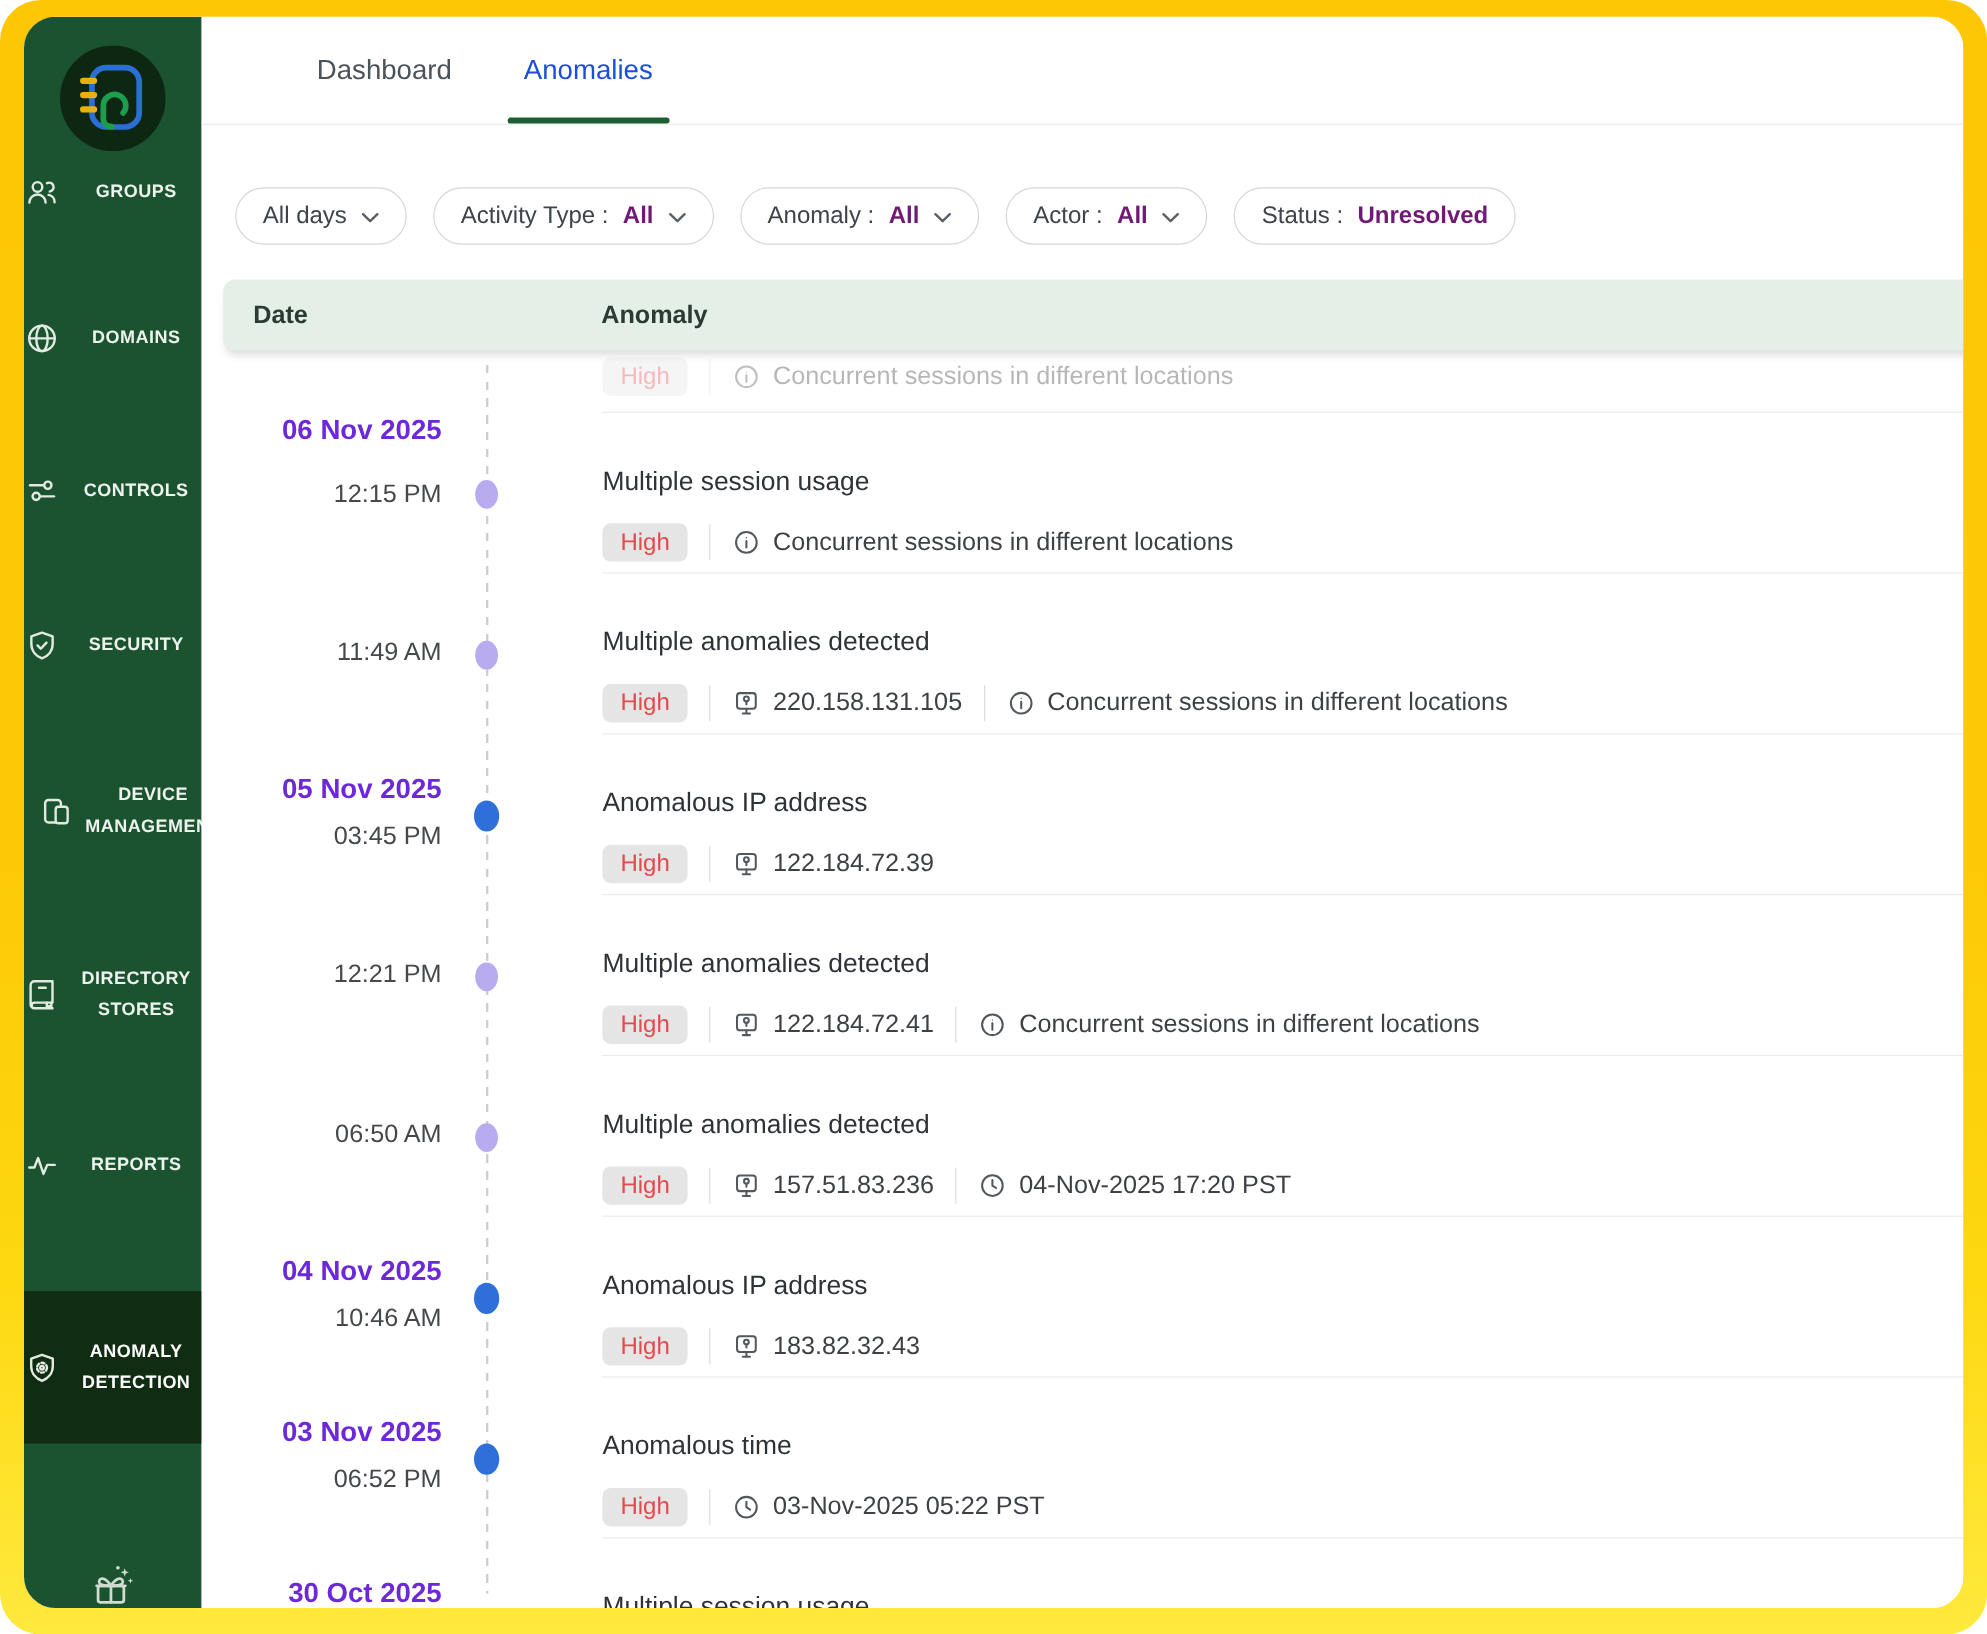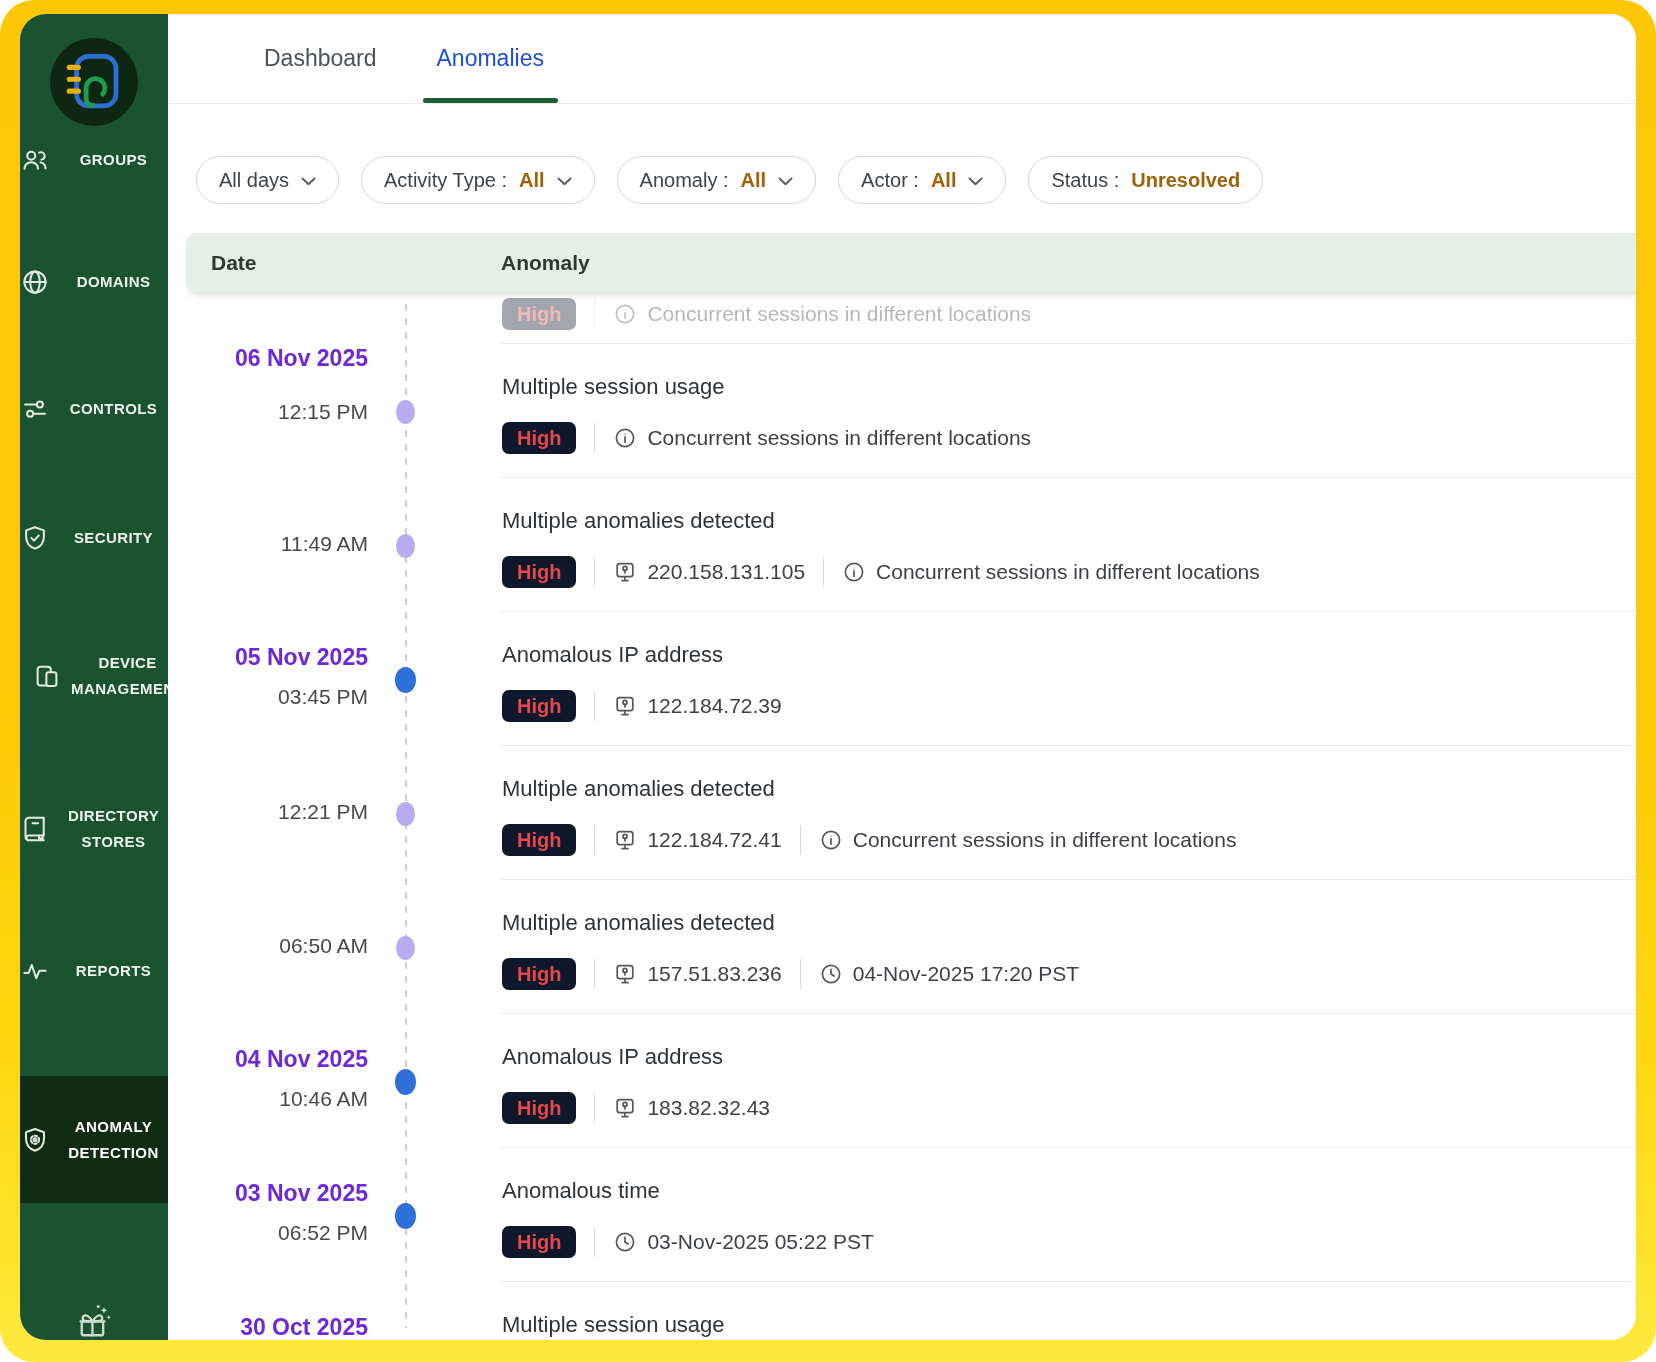--- a/index.html
+++ b/index.html
@@ -18,21 +18,21 @@
   .nav-item.active .nav-label{font-weight:700;color:#fff;}
   .gift{position:absolute;left:50%;transform:translateX(-50%);top:1286px;}
   
   .main{flex:1;display:flex;flex-direction:column;background:#fff;overflow:hidden;position:relative;}
   .tabbar{height:89px;flex:none;display:flex;align-items:stretch;padding-left:80px;gap:28px;border-bottom:1px solid #eceeec;}
   .tab{display:flex;align-items:center;padding:0 16px;font-size:23px;color:#4b5258;position:relative;cursor:pointer;}
   .tab.active{color:#1d4ed8;font-weight:500;}
   .tab.active::after{content:"";position:absolute;left:2px;right:2px;bottom:0;height:5px;border-radius:3px;background:#1d5e35;}
   .filters{margin:52px 0 0 28px;display:flex;gap:22px;flex:none;}
   .pill{height:48px;box-sizing:border-box;border:1.5px solid #d3d7d9;border-radius:26px;display:inline-flex;align-items:center;gap:12px;padding:0 22px;font-size:20px;color:#3e444a;white-space:nowrap;cursor:pointer;background:#fff;}
-  .pill b{font-weight:700;color:#a16207;}
+  .pill b{font-weight:700;color:#701a75;}
   .chev{display:flex;margin-top:2px;}
   .table-head{margin:29px 0 0 18px;width:1582px;height:59px;flex:none;background:#e4efe7;border-radius:10px;display:flex;align-items:center;font-size:21px;font-weight:700;color:#2d3a33;position:relative;z-index:2;box-shadow:0 6px 7px -3px rgba(70,80,70,.20);}
   .th-date{padding-left:25px;}
   .th-anomaly{position:absolute;left:315px;}
   
   .rows{flex:1;position:relative;overflow:hidden;}
   .dash{position:absolute;left:237px;top:12px;bottom:12px;width:2px;
     background:repeating-linear-gradient(180deg,#cdd0cd 0 7px,transparent 7px 14px);}
   .row{display:grid;grid-template-columns:200px 134px 1fr;position:relative;}
   .row.ghost{height:51px;}
@@ -42,26 +42,26 @@
   .time{font-size:21px;color:#46494c;line-height:26px;}
   .r-plain .time{padding-top:54px;}
   .r-first .date{padding-top:1px;}
   .r-first .time{margin-top:27px;padding-left:36px;}
   .r-date .date{padding-top:32px;}
   .r-date .time{margin-top:13px;}
   .linecol{position:relative;}
   .dot{position:absolute;border-radius:50%;}
   .dot.purple{width:19px;height:24px;background:#b9abef;left:28px;top:57px;}
   .dot.blue{width:21px;height:26px;background:#2e6fd9;left:27px;top:56px;}
-  .content{border-top:1px solid #ececec;padding-top:30px;min-width:0;}
+  .content{border-top:1px solid #ececec;padding-top:44px;min-width:0;}
   .row.ghost .content{border-top:none;padding-top:0;overflow:hidden;height:51px;}
   .ghostwrap{opacity:.38;margin-top:-16px;}
   .title{font-size:22px;color:#2e3338;line-height:26px;}
   .meta-row{margin-top:22px;display:flex;align-items:center;height:32px;}
-  .badge-high{background:#0f172a;color:#e5484d;font-size:20px;font-weight:700;padding:4px 15px;border-radius:7px;line-height:24px;}
+  .badge-high{background:#e5e5e5;color:#e5484d;font-size:20px;font-weight:400;padding:4px 15px;border-radius:7px;line-height:24px;}
   .vsep{width:1px;height:30px;background:#dcdcdc;margin:0 18px;flex:none;}
   .meta{display:flex;align-items:center;gap:10px;font-size:21px;color:#3d4145;white-space:nowrap;}
   .micon{display:flex;}
 </style>
 </head>
 <body>
 
 <div id="canvas">
   <div class="frame"></div>
   <div class="window">

